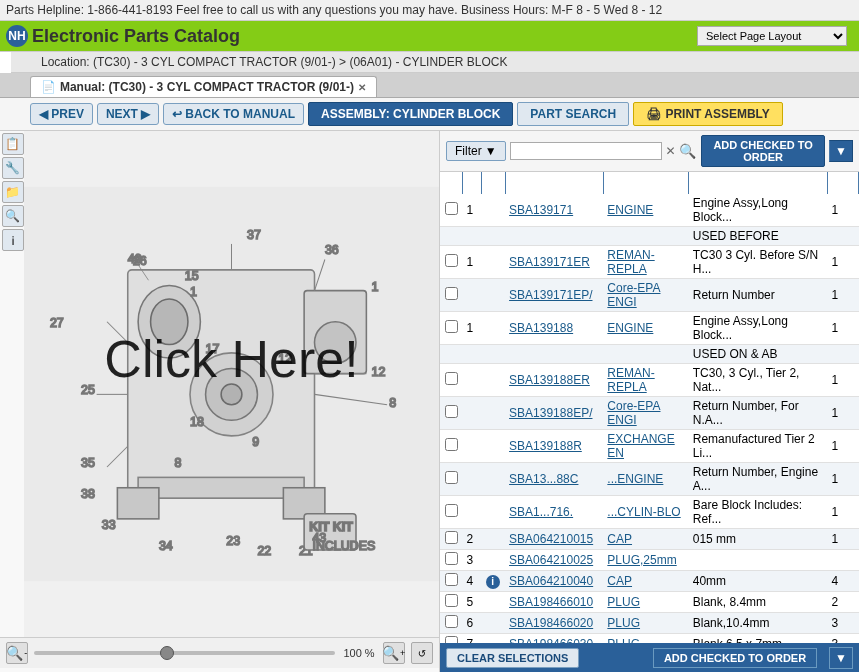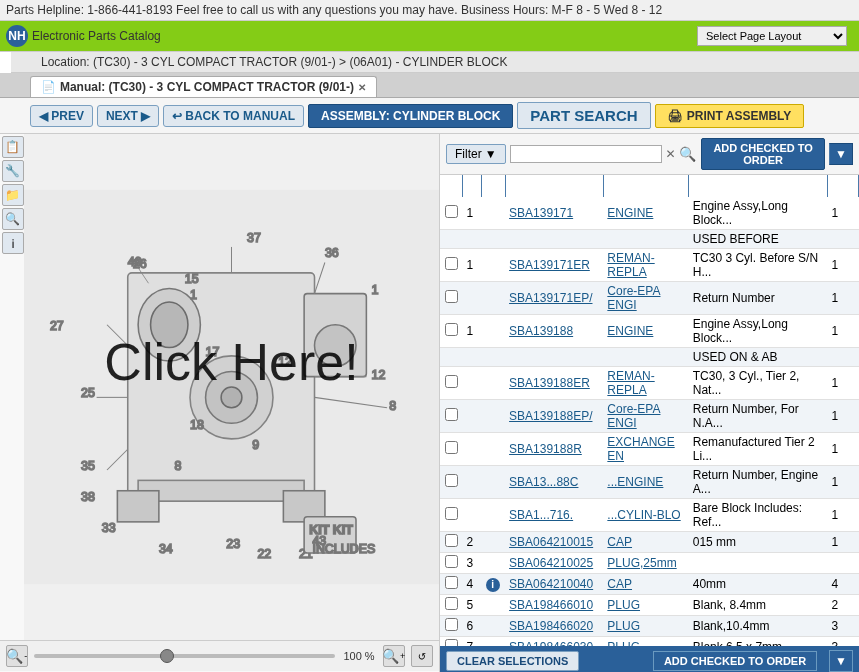--- a/index.html
+++ b/index.html
@@ -28,21 +28,21 @@
       gap: 4px;
       flex: 1;
     }
     .logo-circle {
       width: 22px; height: 22px;
       border-radius: 50%;
       background: #2a6099;
       display: flex; align-items: center; justify-content: center;
       color: #fff; font-weight: bold; font-size: 11px;
     }
-    .header-title { font-size: 12px; font-weight: normal; color: #333; }
+    .header-title { font-size: 18px; font-weight: bold; color: #333; }
     .layout-select {
       border: 1px solid #aaa;
       padding: 2px 4px;
       font-size: 11px;
       width: 150px;
       margin-right: 6px;
     }
     .expand-btn {
       background: #4a8c3f;
       color: #fff;
@@ -114,21 +114,21 @@
       border: 1px solid #1a4a7a;
       border-radius: 2px;
     }
     .part-search-btn {
       background: #e0e8f0;
       border: 1px solid #7a9fc0;
       padding: 4px 12px;
       cursor: pointer;
       border-radius: 2px;
       color: #1a5a8a;
-      font-size: 15px;
+      font-size: 12px;
       font-weight: bold;
     }
     .print-btn {
       background: #ffe060;
       border: 1px solid #ccaa00;
       padding: 4px 12px;
       cursor: pointer;
       border-radius: 2px;
       color: #333;
       font-size: 12px;

